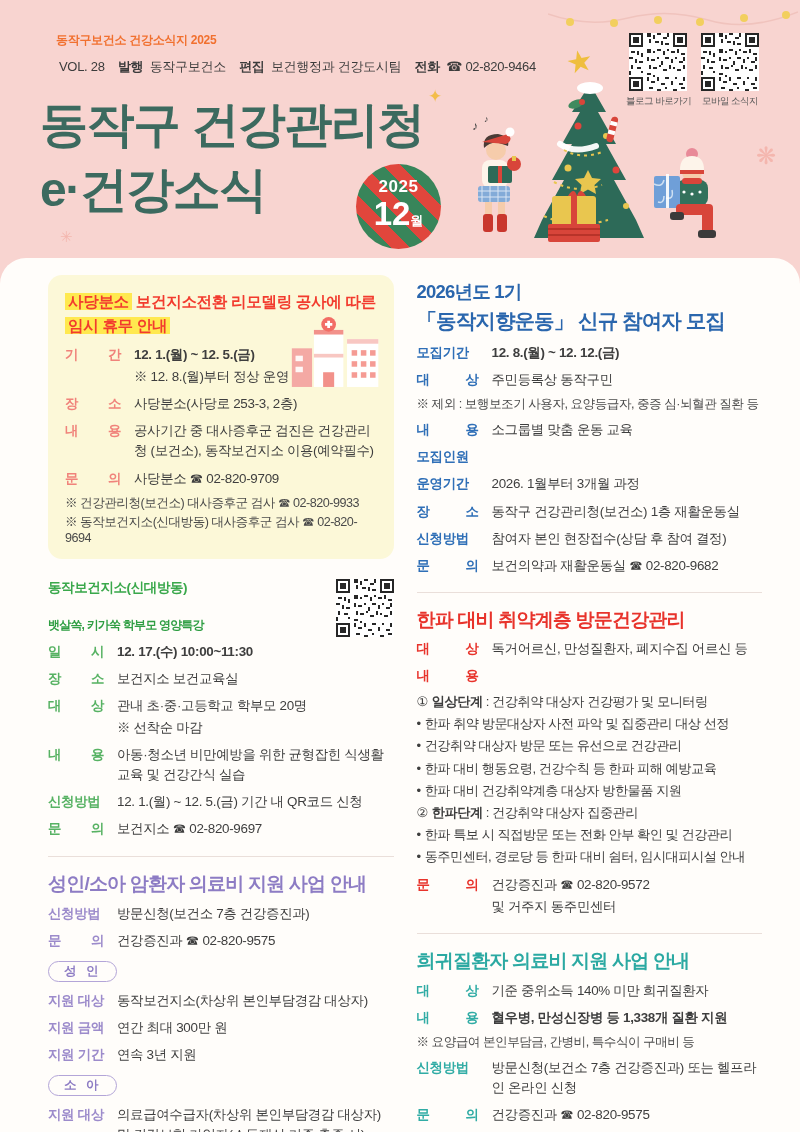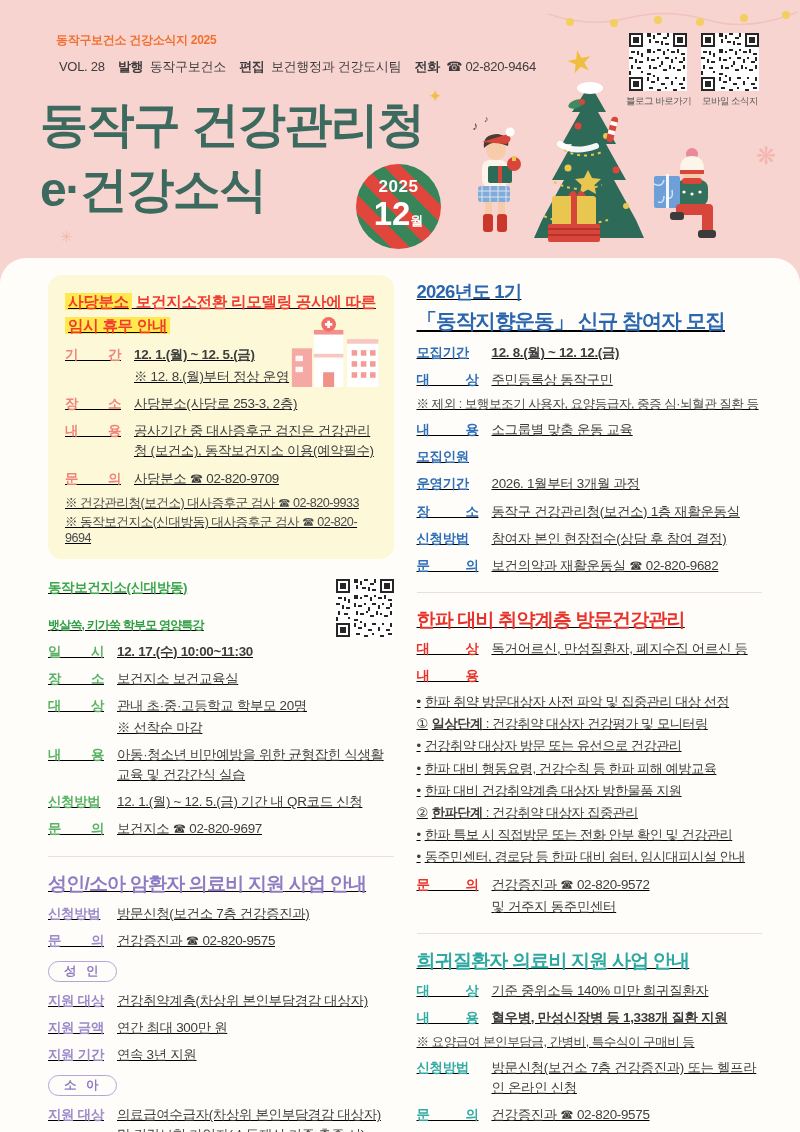--- a/index.html
+++ b/index.html
@@ -27,21 +27,21 @@
   .sparkle { position:absolute; color:#f3bd49; font-size:17px; }
   .sp1 { left:428px; top:86px; }
   .sp-star { position:absolute; left:566px; top:44px; color:#efbe3e; font-size:30px; transform:rotate(-12deg); }
   .flake { position:absolute; color:#f4b6ae; }
   .f1 { left:756px; top:142px; font-size:24px; }
   .f2 { left:60px; top:228px; font-size:15px; }
   .f3 { left:592px; top:168px; font-size:13px; }
   .illus { position:absolute; left:430px; top:78px; }
 
   
-  .card { position:absolute; left:0; top:258px; width:800px; height:874px; background:#fffdfa; border-radius:26px 26px 0 0;text-decoration:underline; }
+  .card { position:absolute; left:0; top:258px; width:800px; height:874px; background:#fffdfa; border-radius:26px 26px 0 0; }
   .cols { display:flex; gap:23px; padding:17px 38px 0 48px; }
   .col { width:348px; }
 
   .row { display:flex; margin-top:7px; font-size:13.4px; line-height:1.5; letter-spacing:-0.3px; }
   .row .lbl { width:56px; min-width:56px; margin-right:13px; font-weight:bold; text-align:justify; text-align-last:justify; }
   .col-r .row .lbl { width:62px; min-width:62px; }
   .row .val { color:#3e3e3e; }
   .note { font-size:12.6px; color:#4a4a4a; margin-top:6px; letter-spacing:-0.5px; }
   hr.divider { border:none; border-top:1px solid #eadfda; margin:16px 0 14px; }
 
@@ -356,21 +356,21 @@
                 <div class="val">방문신청(보건소 7층 건강증진과)</div>
               </div>
             <div class="row">
                 <div class="lbl">문 의</div>
                 <div class="val">건강증진과 ☎ 02-820-9575</div>
               </div>
           </div>
           <div><span class="pill">성 인</span></div>
           <div class="row">
               <div class="lbl">지원 대상</div>
-              <div class="val">건강취약계층(차상위 본인부담경감 대상자)</div>
+              <div class="val">동작보건지소(차상위 본인부담경감 대상자)</div>
             </div>
           <div class="row">
               <div class="lbl">지원 금액</div>
               <div class="val">연간 최대 300만 원</div>
             </div>
           <div class="row">
               <div class="lbl">지원 기간</div>
               <div class="val">연속 3년 지원</div>
             </div>
           <div><span class="pill">소 아</span></div>
@@ -428,22 +428,22 @@
         <div class="sec cw" style="margin-top:0">
           <div class="cw-title"><span>한파 대비 </span><b>취약계층 방문건강관리</b></div>
           <div class="row" style="margin-top:6px">
               <div class="lbl">대 상</div>
               <div class="val">독거어르신, 만성질환자, 폐지수집 어르신 등</div>
             </div>
           <div class="row">
               <div class="lbl">내 용</div>
             </div>
           <div class="cw-items">
+            <div class="cw-item"><span class="mk">①</span><b>일상단계</b><span> : 건강취약 대상자 건강평가 및 모니터링</span></div>
             <div class="cw-item"><span class="mk">•</span><span>한파 취약 방문대상자 사전 파악 및 집중관리 대상 선정</span></div>
-            <div class="cw-item"><span class="mk">①</span><b>일상단계</b><span> : 건강취약 대상자 건강평가 및 모니터링</span></div>
             <div class="cw-item"><span class="mk">•</span><span>건강취약 대상자 방문 또는 유선으로 건강관리</span></div>
             <div class="cw-item"><span class="mk">•</span><span>한파 대비 행동요령, 건강수칙 등 한파 피해 예방교육</span></div>
             <div class="cw-item"><span class="mk">•</span><span>한파 대비 건강취약계층 대상자 방한물품 지원</span></div>
             <div class="cw-item"><span class="mk">②</span><b>한파단계</b><span> : 건강취약 대상자 집중관리</span></div>
             <div class="cw-item"><span class="mk">•</span><span>한파 특보 시 직접방문 또는 전화 안부 확인 및 건강관리</span></div>
             <div class="cw-item"><span class="mk">•</span><span>동주민센터, 경로당 등 한파 대비 쉼터, 임시대피시설 안내</span></div>
           </div>
           <div class="row">
             <div class="lbl">문 의</div>
             <div class="val contact-lines">

